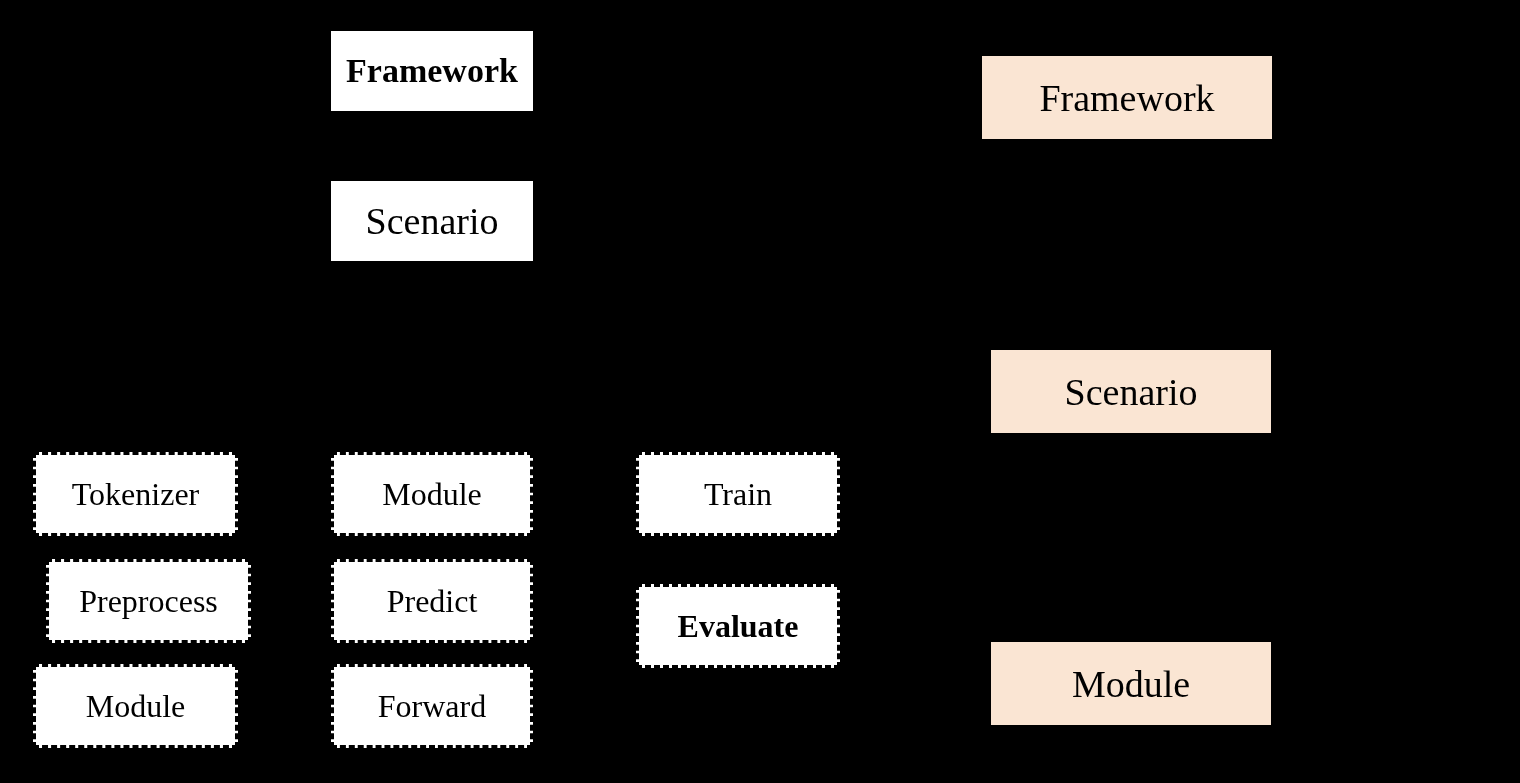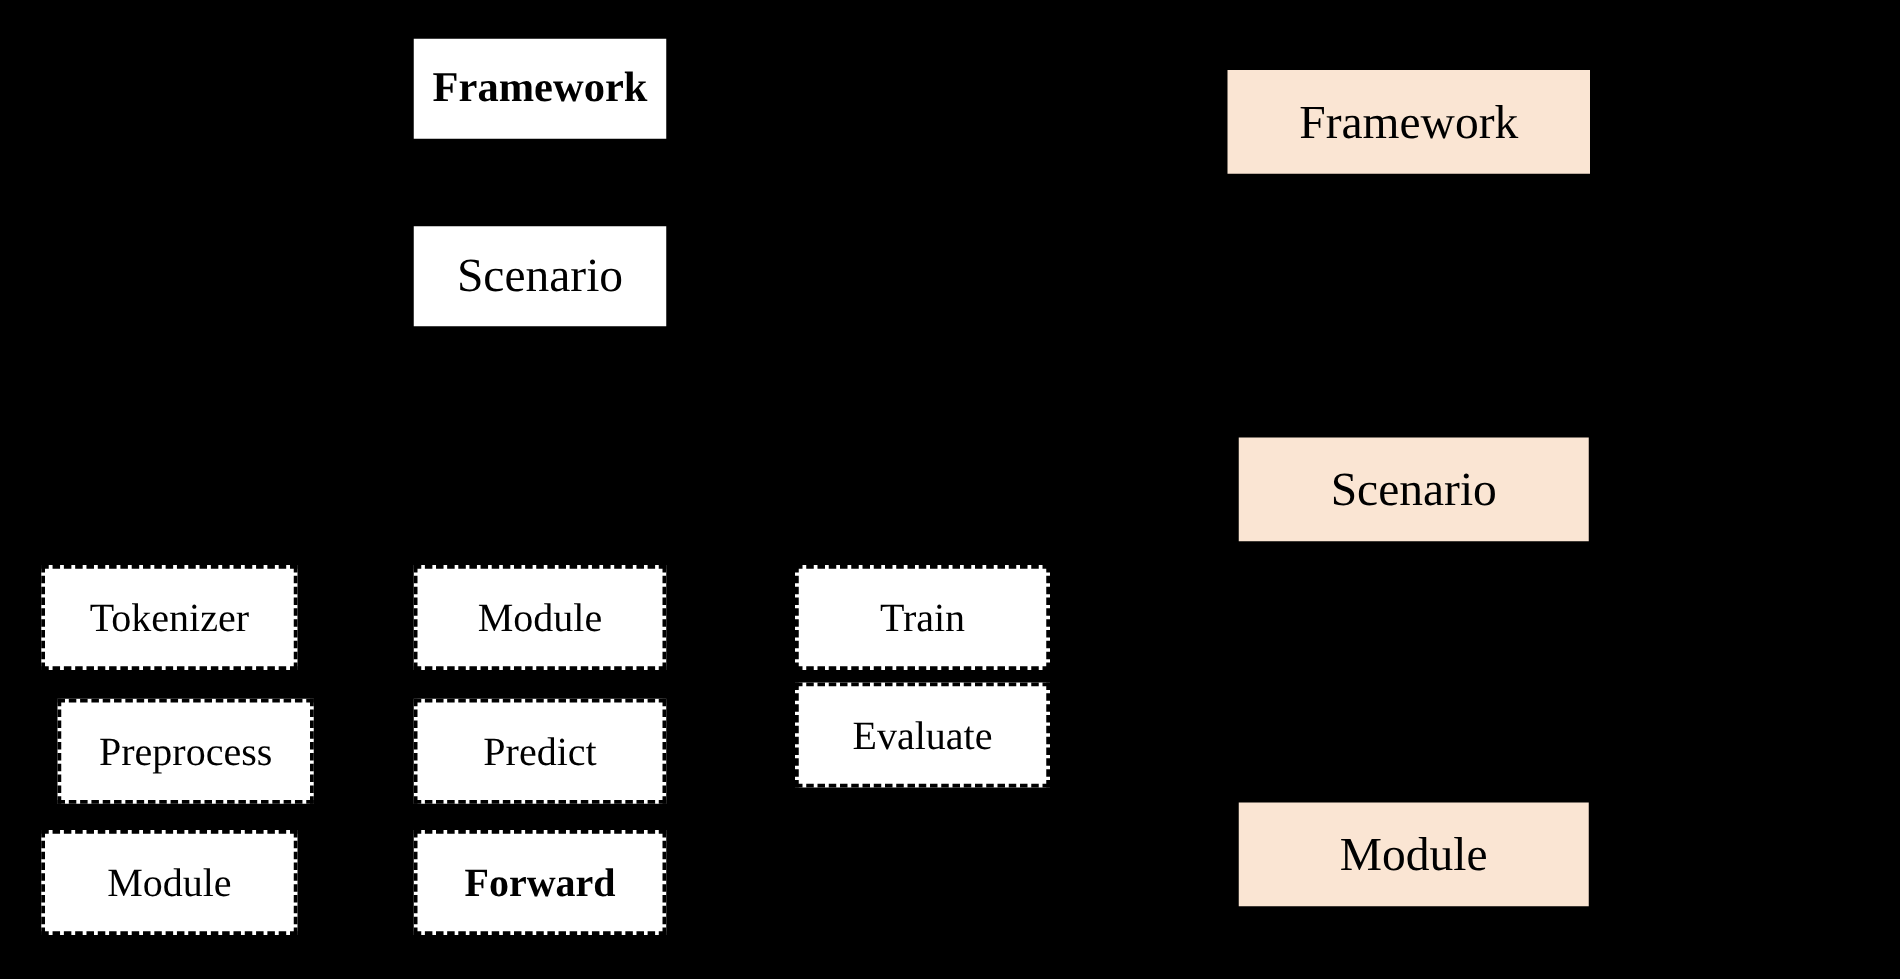--- a/index.html
+++ b/index.html
@@ -62,25 +62,25 @@
   <div class="box dashed" style="left:33px; top:452px; width:205px; height:84px;">Tokenizer</div>
 
   <div class="box dashed" style="left:46px; top:559px; width:205px; height:84px;">Preprocess</div>
 
   <div class="box dashed" style="left:33px; top:664px; width:205px; height:84px;">Module</div>
 
   <div class="box dashed" style="left:331px; top:452px; width:202px; height:84px;">Module</div>
 
   <div class="box dashed" style="left:331px; top:559px; width:202px; height:84px;">Predict</div>
 
-  <div class="box dashed" style="left:331px; top:664px; width:202px; height:84px;font-weight:bold;">Forward</div>
+  <div class="box dashed" style="left:331px; top:664px; width:202px; height:84px;">Forward</div>
 
   <div class="box dashed" style="left:636px; top:452px; width:204px; height:84px;">Train</div>
 
-  <div class="box dashed" style="left:636px; top:546px; width:204px; height:84px;">Evaluate</div>
+  <div class="box dashed" style="left:636px; top:584px; width:204px; height:84px;font-weight:bold;">Evaluate</div>
 
 
   <div class="box peach" style="left:982px; top:56px; width:290px; height:83px;">Framework</div>
 
   <div class="box peach" style="left:991px; top:350px; width:280px; height:83px;">Scenario</div>
 
   <div class="box peach" style="left:991px; top:642px; width:280px; height:83px;">Module</div>
 
 </div>
 

